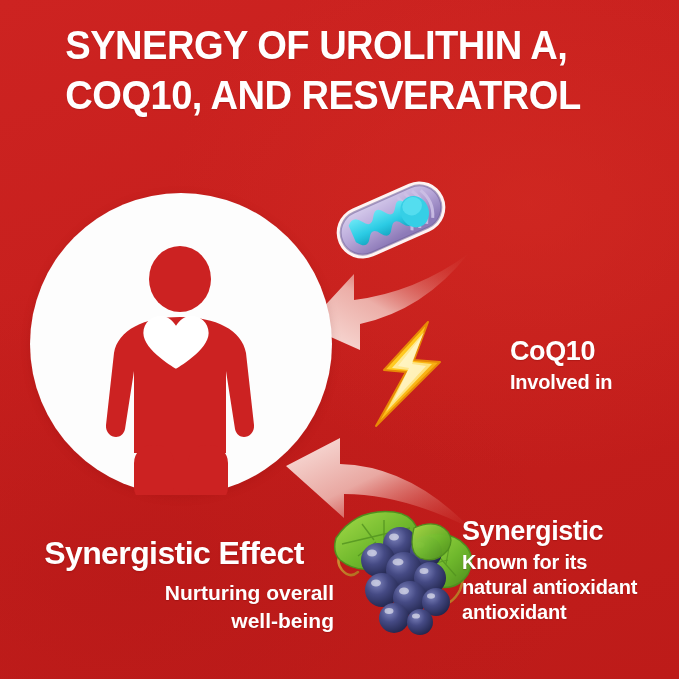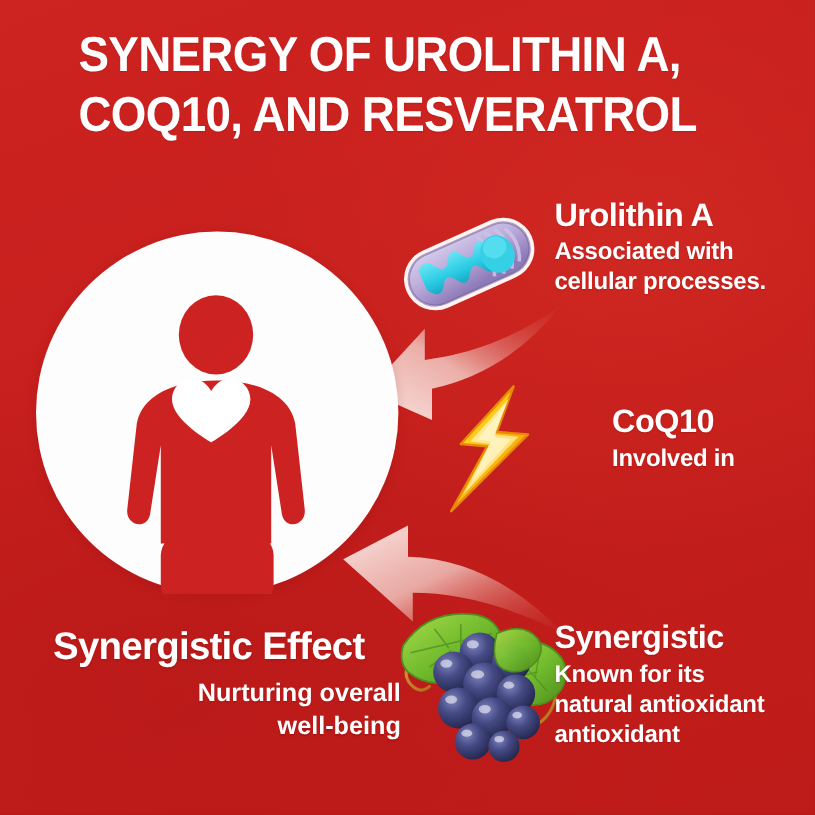--- a/index.html
+++ b/index.html
@@ -138,21 +138,21 @@
     width: 320px;
     text-align: center;
     color: #ffffff;
   }
   .syn-head {
     font-family: "Liberation Sans", sans-serif;
     font-weight: bold;
     font-size: 32px;
     line-height: 38px;
     letter-spacing: -0.6px;
-    margin: 1px 0 7px 0;
+    margin: 16px 0 7px 0;
     text-shadow: 0 1px 2px rgba(120,10,10,0.3);
   }
   .syn-sub {
     font-family: "Liberation Sans", sans-serif;
     font-weight: bold;
     font-size: 21px;
     line-height: 28px;
     margin: 0;
     text-shadow: 0 1px 1px rgba(120,10,10,0.3);
     text-align: right;
@@ -354,27 +354,20 @@
           <ellipse cx="109" cy="98" rx="4" ry="2.8"></ellipse>
           <ellipse cx="67" cy="113" rx="4.5" ry="3"></ellipse>
           <ellipse cx="94" cy="118" rx="4" ry="2.6"></ellipse>
         </g>
       </g>
 
       <path d="M92,30 q22,-10 34,4 q6,8 0,18 q-12,14 -28,8 q-12,-6 -6,-30 Z" fill="url(#gLeaf)" stroke="#4f8f1e" stroke-width="1.3" opacity="0.97"></path>
     </svg>
   </div>
 
-  <div class="r-block b1">
-    <p class="r-head">Urolithin A</p>
-    <p class="r-sub">
-      <span>Associated with</span>
-      <span>cellular processes.</span>
-    </p>
-  </div>
 
   <div class="r-block b2">
     <p class="r-head">CoQ10</p>
     <p class="r-sub">
       <span>Involved in</span>
     </p>
   </div>
 
   <div class="r-block b3">
     <p class="r-head">Synergistic</p>

